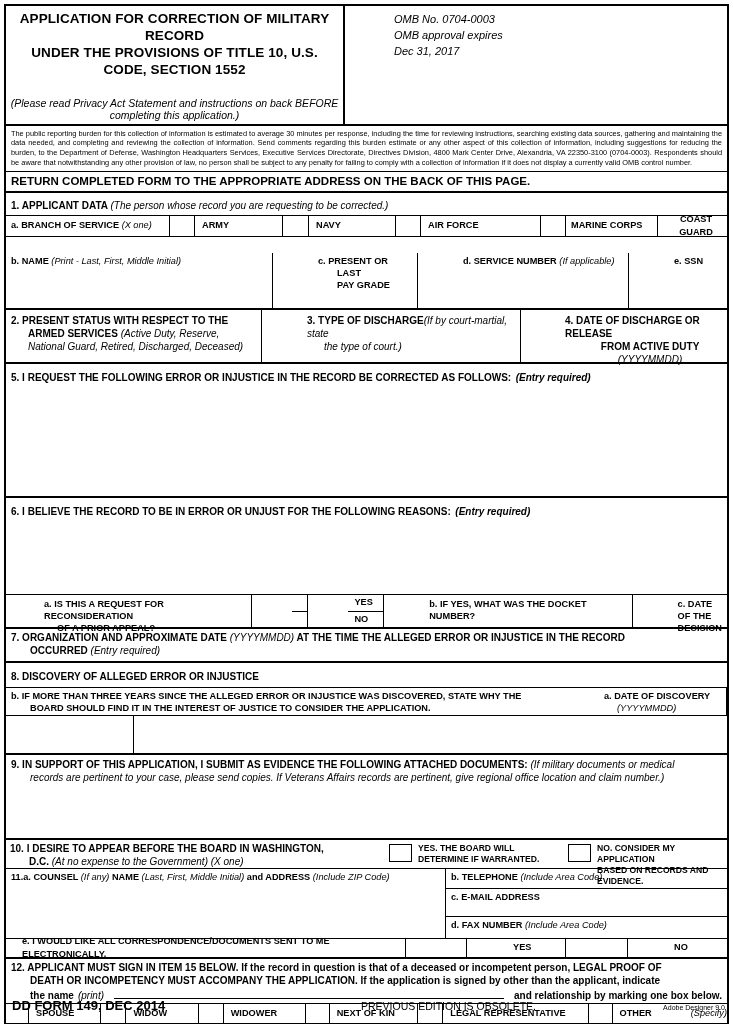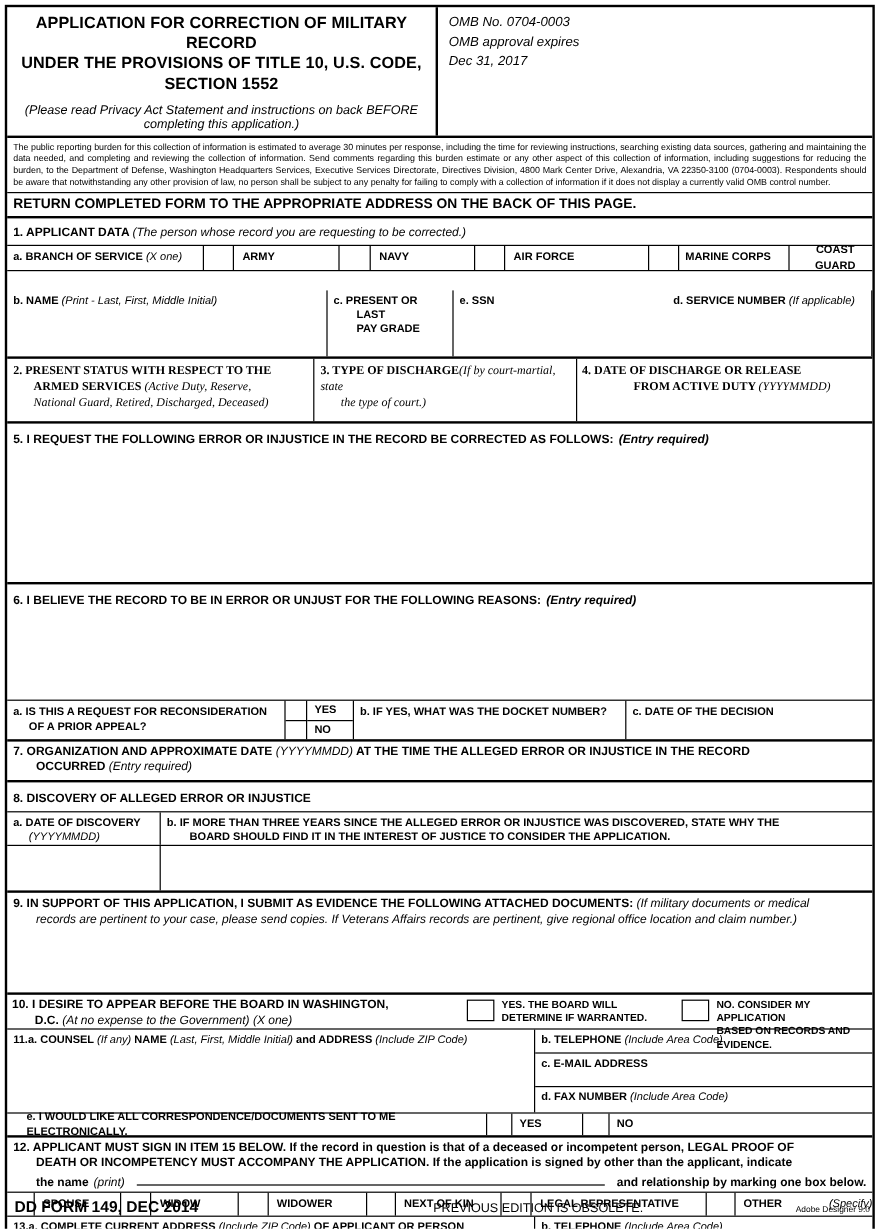--- a/index.html
+++ b/index.html
@@ -20,30 +20,30 @@
     position:absolute;
     left:4px; top:4px;
     width:725px;
     border:2px solid #000;
     box-sizing:border-box;
   }
   .row{display:flex;}
   .cell{box-sizing:border-box;position:relative;}
   .bb{border-bottom:1px solid #000;}
   .br{border-right:1px solid #000;}
-  .bb2{border-bottom:2px solid #000;}
+  .bb2{border-bottom:2px solid #000;gap:40px;}
   .br2{border-right:2px solid #000;}
   .i{font-style:italic;}
   .hdr-title{
     flex:1;
     text-align:center;
     padding:5px 4px 3px 4px;
   }
   .hdr-title .l1{font-size:13.5px;font-weight:bold;line-height:1.25;letter-spacing:0.1px;}
-  .hdr-title .l3{font-size:10.5px;font-style:italic;margin-top:7px;}
+  .hdr-title .l3{font-size:10.5px;font-style:italic;margin-top:18px;}
   .hdr-omb{
     width:161px;
     padding:6px 4px 4px 9px;
     font-size:11px;
     font-style:italic;
     line-height:1.45;
   }
 
   .burden{
     font-size:7.4px;
@@ -133,30 +133,30 @@
 
     <div class="row bb2" style="height:55px;margin-top:16px;">
       <div class="cell sm br" style="width:267px;padding:2px 5px;">
         <span>b.  NAME</span>
         <span class="i">(Print - Last, First, Middle Initial)</span>
       </div>
       <div class="cell sm br" style="width:105px;padding:2px 5px;">
         <div class="hang2">c.  PRESENT OR LAST</div>
         <div style="padding-left:19px;">PAY GRADE</div>
       </div>
-      <div class="cell sm fill" style="padding:2px 5px;">
-        <span>e.  SSN</span>
-      </div>
       <div class="cell sm br" style="width:171px;padding:2px 5px;">
         <span>d.  SERVICE NUMBER</span>
         <span class="i">(If applicable)</span>
       </div>
-    </div>
-
-    <div class="row bb2" style="height:52px;font-family:Liberation Serif, serif;">
+      <div class="cell sm fill" style="padding:2px 5px;">
+        <span>e.  SSN</span>
+      </div>
+    </div>
+
+    <div class="row bb2" style="height:52px;">
       <div class="cell sec br" style="width:256px;padding:4px 5px;">
         <div>2.  PRESENT STATUS WITH RESPECT TO THE</div>
         <div style="padding-left:17px;">
           <span>ARMED SERVICES</span>
           <span class="i">(Active Duty, Reserve,</span>
         </div>
         <div class="i" style="padding-left:17px;font-weight:normal;">National Guard, Retired, Discharged, Deceased)</div>
       </div>
       <div class="cell sec br" style="width:219px;padding:4px 5px;">
         <div>
@@ -176,21 +176,21 @@
     <div class="cell bb2" style="height:134px;padding:3px 5px;">
       <span class="sec">5.  I REQUEST THE FOLLOWING ERROR OR INJUSTICE IN THE RECORD BE CORRECTED AS FOLLOWS:</span>
       <span class="sec i">(Entry required)</span>
     </div>
 
     <div class="cell bb" style="height:97px;padding:3px 5px;">
       <span class="sec">6.  I BELIEVE THE RECORD TO BE IN ERROR OR UNJUST FOR THE FOLLOWING REASONS:</span>
       <span class="sec i">(Entry required)</span>
     </div>
 
-    <div class="row bb2" style="height:32px;">
+    <div class="row bb2" style="height:32px;padding-left:33px;">
       <div class="cell sm br" style="width:232px;padding:3px 5px;">
         <div>a.  IS THIS A REQUEST FOR RECONSIDERATION</div>
         <div style="padding-left:13px;">OF A PRIOR APPEAL?</div>
       </div>
       <div class="cell br" style="width:18px;">
         <div style="height:16px;border-bottom:1px solid #000;"></div>
         <div style="height:15px;"></div>
       </div>
       <div class="cell br" style="width:39px;">
         <div class="sm vmid" style="height:16px;border-bottom:1px solid #000;padding-left:6px;">YES</div>
@@ -214,27 +214,27 @@
         <span>OCCURRED</span>
         <span class="i">(Entry required)</span>
       </div>
     </div>
 
     <div class="cell bb" style="padding:3px 5px;">
       <span class="sec">8.  DISCOVERY OF ALLEGED ERROR OR INJUSTICE</span>
     </div>
 
     <div class="row bb" style="height:27px;">
+      <div class="cell sm fill" style="padding:2px 5px;">
+        <div class="hang2">b.  IF MORE THAN THREE YEARS SINCE THE ALLEGED ERROR OR INJUSTICE WAS DISCOVERED, STATE WHY THE</div>
+        <div style="padding-left:19px;">BOARD SHOULD FIND IT IN THE INTEREST OF JUSTICE TO CONSIDER THE APPLICATION.</div>
+      </div>
       <div class="cell sm br" style="width:128px;padding:2px 5px;">
         <div>a.  DATE OF DISCOVERY</div>
         <div class="i" style="padding-left:13px;font-weight:normal;">(YYYYMMDD)</div>
-      </div>
-      <div class="cell sm fill" style="padding:2px 5px;">
-        <div class="hang2">b.  IF MORE THAN THREE YEARS SINCE THE ALLEGED ERROR OR INJUSTICE WAS DISCOVERED, STATE WHY THE</div>
-        <div style="padding-left:19px;">BOARD SHOULD FIND IT IN THE INTEREST OF JUSTICE TO CONSIDER THE APPLICATION.</div>
       </div>
     </div>
 
     <div class="row bb2" style="height:37px;">
       <div class="cell br" style="width:128px;"></div>
       <div class="cell fill"></div>
     </div>
 
     <div class="cell bb2" style="height:85px;padding:3px 5px;">
       <div class="sec hang2">

